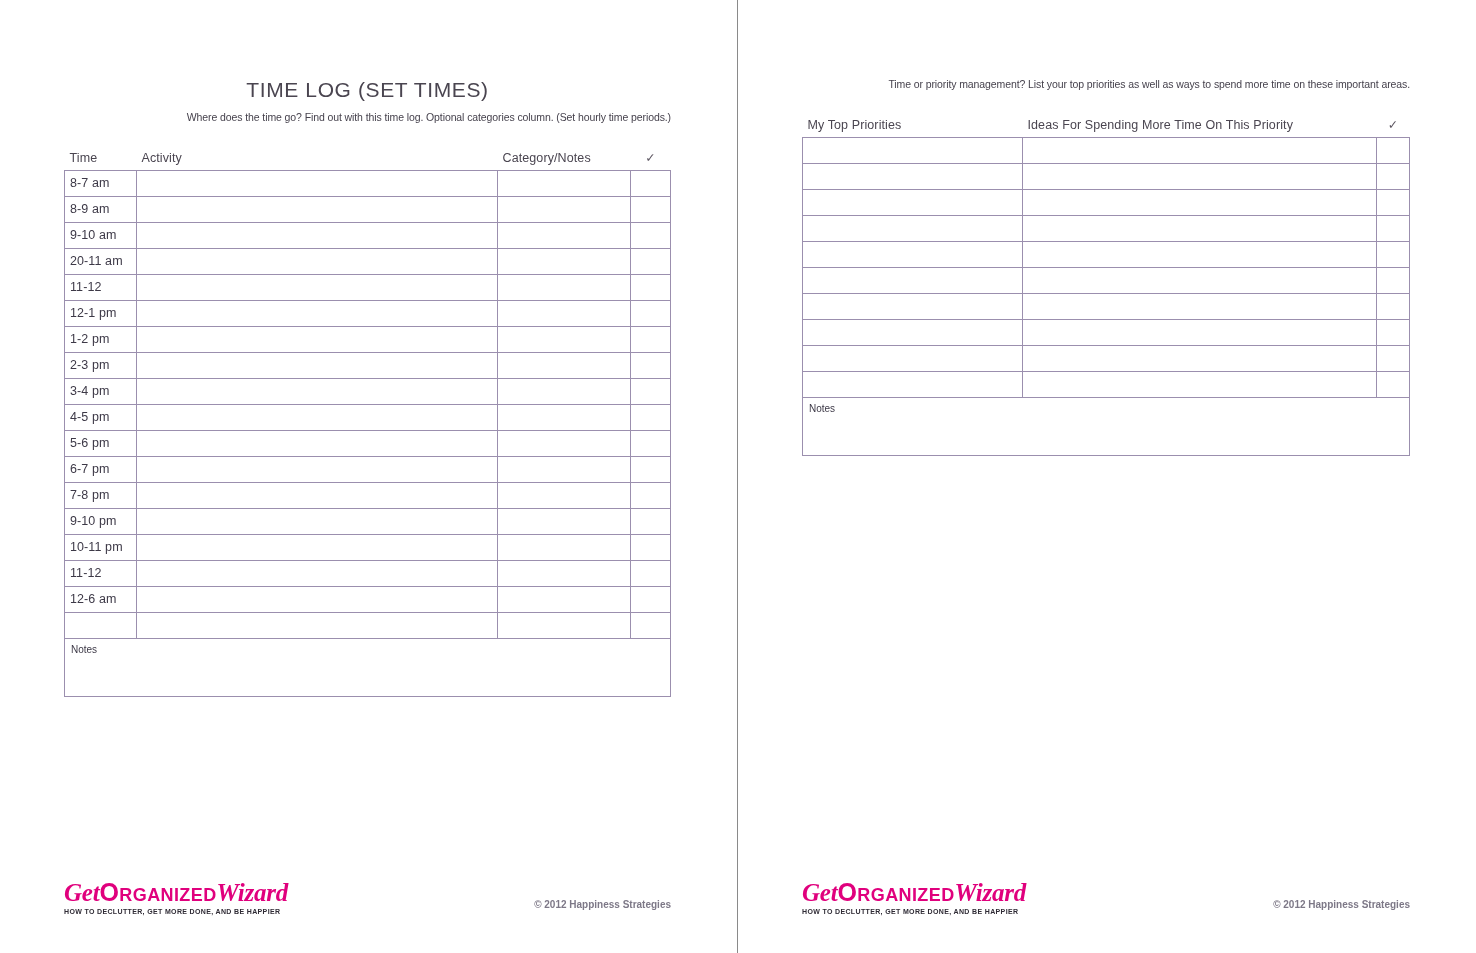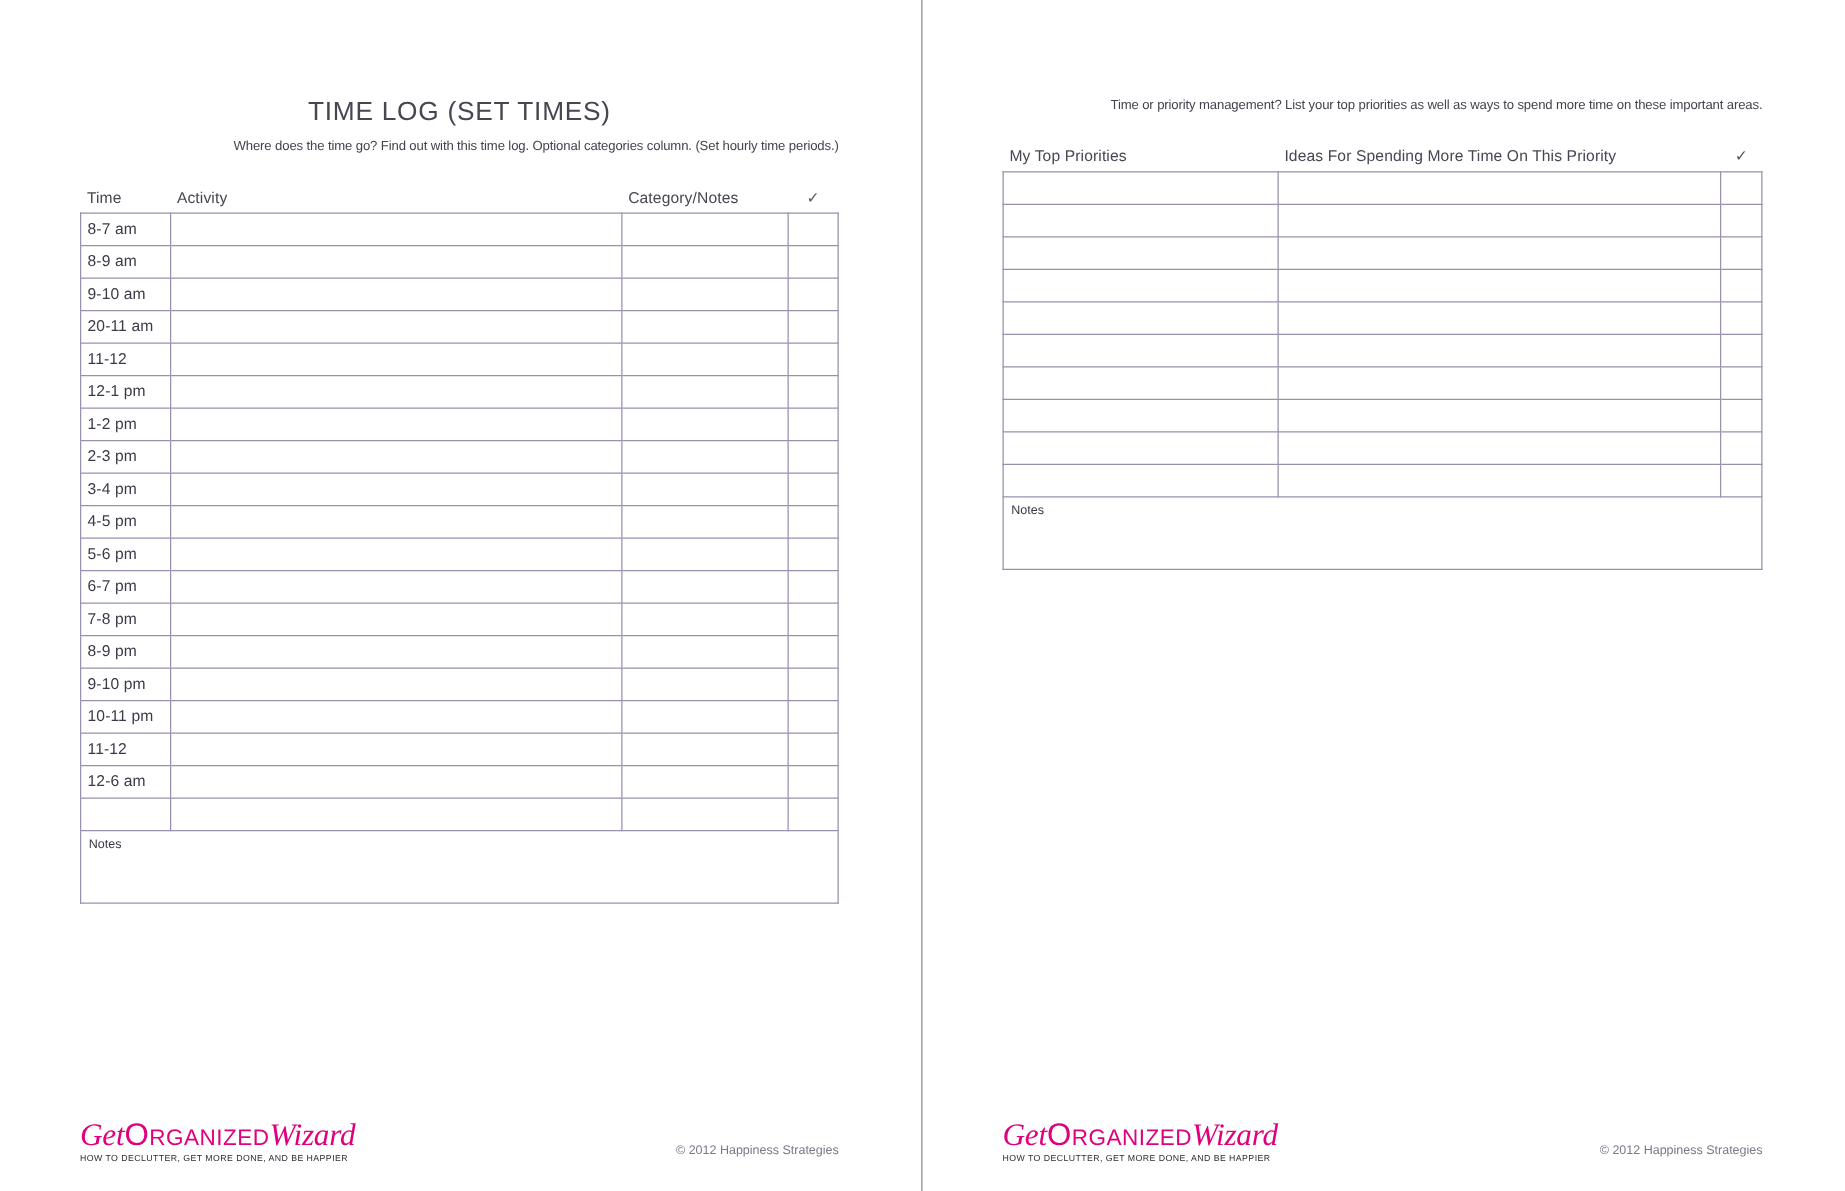--- a/index.html
+++ b/index.html
@@ -96,24 +96,25 @@
     height: 58px;
     box-sizing: border-box;
     padding: 5px 0 0 6px;
     font-size: 10px;
     color: #3d3947;
   }
   .footer {
     position: absolute;
     left: 64px;
     right: 66px;
-    bottom: 22px;
+    bottom: 38px;
     display: flex;
     align-items: flex-end;
     justify-content: space-between;
+    font-weight: bold;
   }
   .logo {
     line-height: 1;
   }
   .logo-main {
     font-family: "Liberation Serif", serif;
     font-size: 25px;
     color: #e0007d;
     letter-spacing: -0.2px;
     white-space: nowrap;
@@ -244,26 +245,20 @@
             <td></td>
             <td></td>
           </tr>
           <tr>
             <td>7-8 pm</td>
             <td></td>
             <td></td>
             <td></td>
           </tr>
           <tr>
-            <td>8-9 pm</td>
-            <td></td>
-            <td></td>
-            <td></td>
-          </tr>
-          <tr>
             <td>9-10 pm</td>
             <td></td>
             <td></td>
             <td></td>
           </tr>
           <tr>
             <td>10-11 pm</td>
             <td></td>
             <td></td>
             <td></td>

